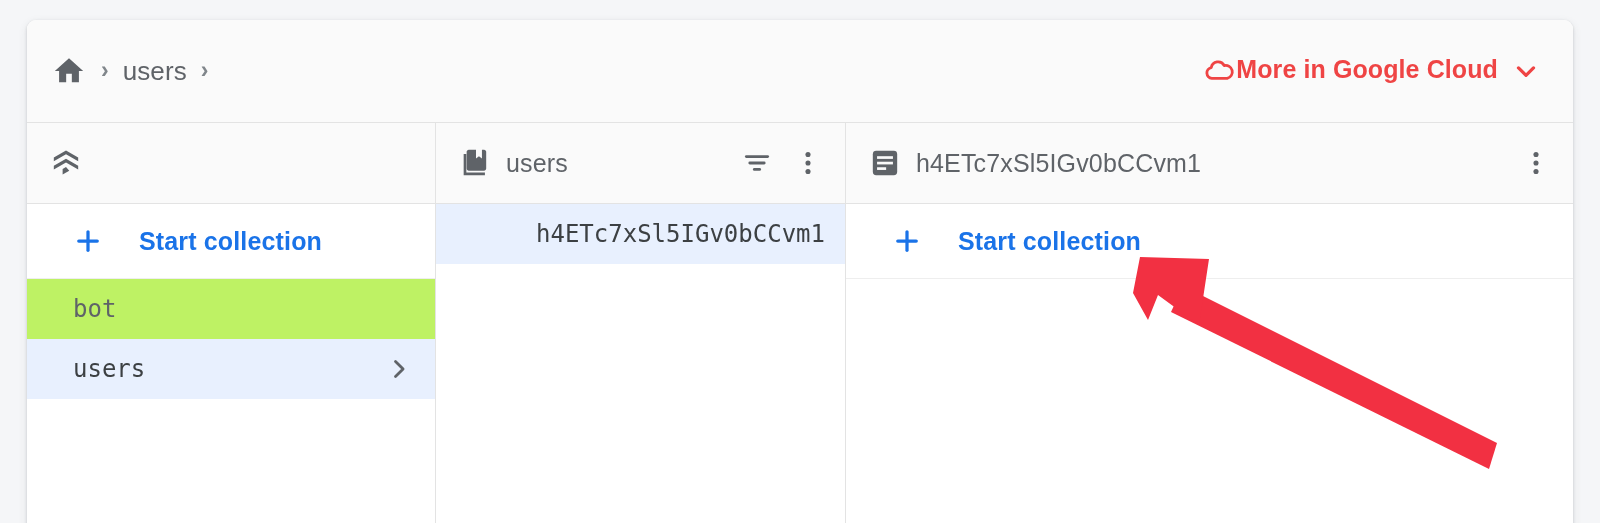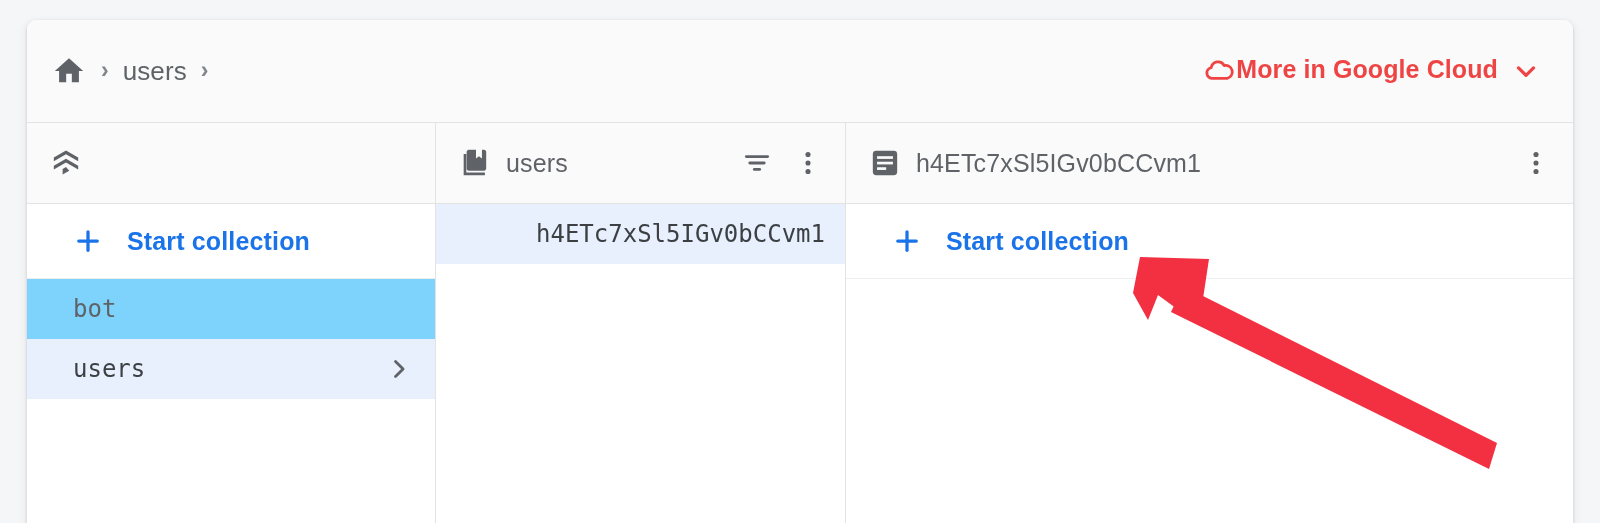--- a/index.html
+++ b/index.html
@@ -138,21 +138,21 @@
   
   .action-row {
     display: flex;
     align-items: center;
     height: 75px;
     flex: 0 0 75px;
     padding-left: 46px;
     box-sizing: border-box;
     cursor: pointer;
     border-bottom: 1px solid #eeeeee;
-    gap: 24px;
+    gap: 36px;
     background: #ffffff;
   }
   .action-row.no-border { border-bottom: none; }
   .plus-ico {
     display: inline-flex;
     align-items: center;
     justify-content: center;
     color: #1a73e8;
     flex: 0 0 auto;
   }
@@ -165,21 +165,21 @@
 
   
   .list-row {
     display: flex;
     align-items: center;
     height: 60px;
     flex: 0 0 60px;
     box-sizing: border-box;
     padding: 0 22px 0 46px;
     cursor: pointer;
-    background: #7dd3fc;
+    background: #bef264;
   }
   .list-row.selected { background: #e8f0fe; }
   .list-row .row-name {
     font-family: "DejaVu Sans Mono", "Liberation Mono", monospace;
     font-size: 24px;
     color: #3c4043;
     letter-spacing: 0;
     flex: 1 1 auto;
     white-space: nowrap;
     overflow: hidden;

